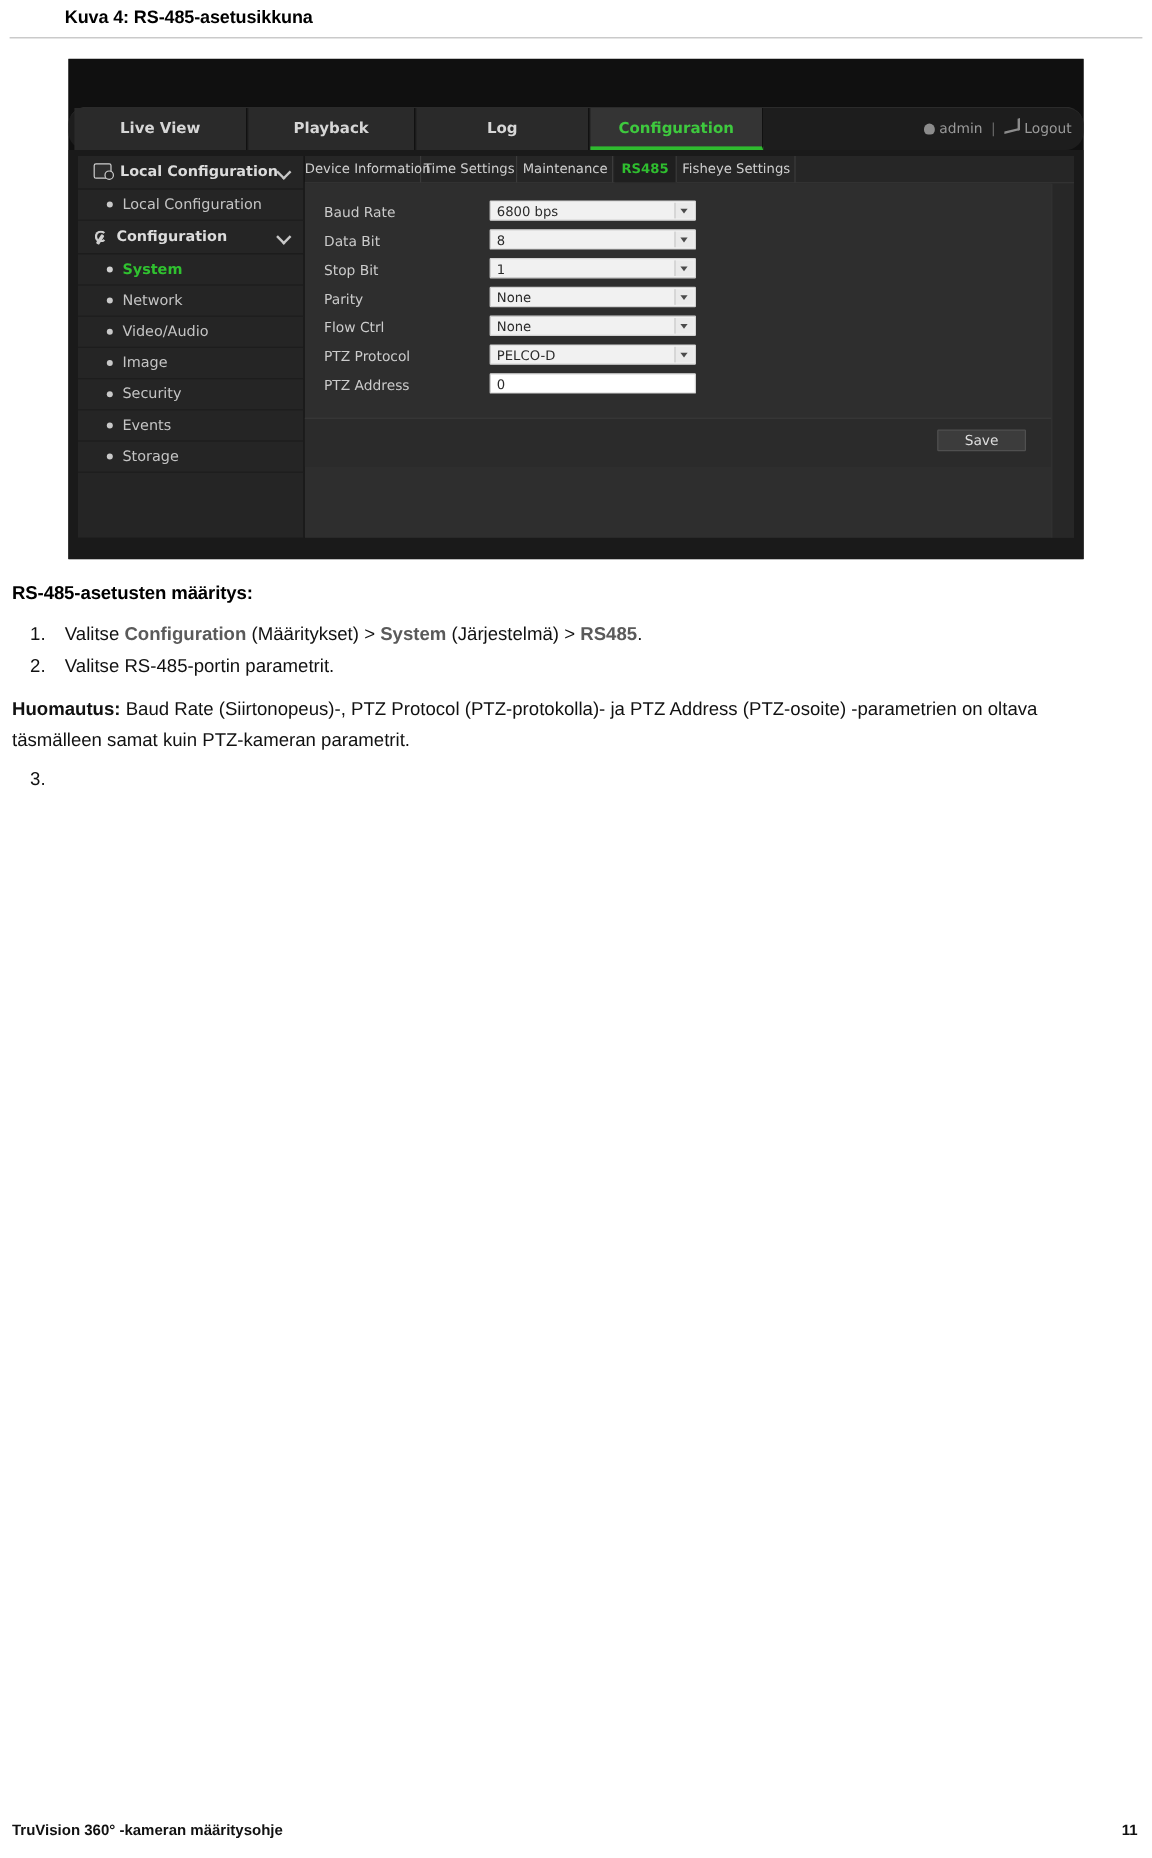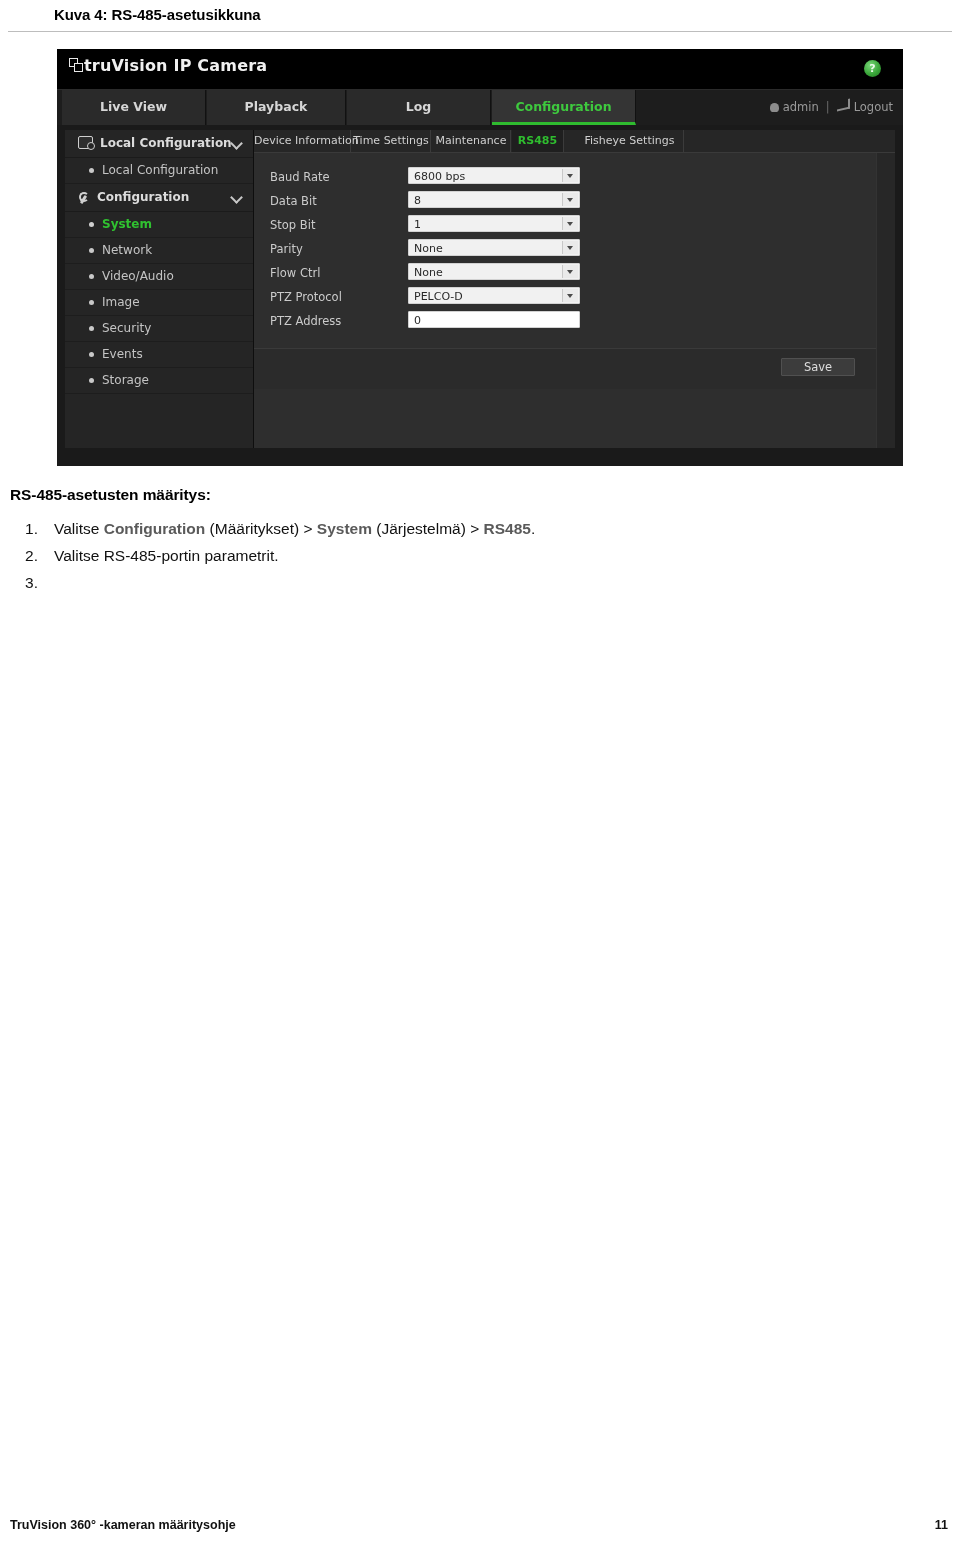--- a/index.html
+++ b/index.html
@@ -102,20 +102,21 @@
   }
 
   
   .navbar {
     position: absolute;
     left: 0; top: 40px;
     width: 100%;
     height: 35px;
     background: #1d1d1d;
     border-top: 1px solid #2b2b2b;
+    border-radius: 15px;
   }
   .nav-tab {
     position: absolute;
     top: 0;
     height: 35px;
     line-height: 34px;
     text-align: center;
     font-size: 12.5px;
     font-weight: bold;
     color: #d6d6d6;
@@ -455,28 +456,20 @@
 </style>
 </head>
 <body>
 
 <div class="page-caption">Kuva 4: RS-485-asetusikkuna</div>
 <div class="caption-rule"></div>
 
 <div class="shot">
   <div class="shot-inner">
 
-    <div class="brandbar">
-      <div class="brand-logo">
-        <span class="sq sq1"></span>
-          <span class="sq sq2"></span>
-      </div>
-      <div class="brand-text">truVision  IP Camera</div>
-      <div class="help-icon">?</div>
-    </div>
 
     <div class="navbar">
       <div class="nav-tab" id="navtab0" style="left: 5px; width: 144px;">Live View</div>
       <div class="nav-tab" id="navtab1" style="left: 150px; width: 139px;">Playback</div>
       <div class="nav-tab" id="navtab2" style="left: 290px; width: 144px;">Log</div>
       <div class="nav-tab active" id="navtab3" style="left: 435px; width: 144px;">Configuration</div>
       <div class="nav-user">
         <span class="u-icon"></span><span>admin</span><span class="sep">|</span><span class="lo-icon"></span><span>Logout</span>
       </div>
     </div>
@@ -502,21 +495,21 @@
         <div class="side-item">Storage</div>
       </div>
 
       <div class="content">
 
         <div class="subtabs">
           <div class="subtab" id="sub0" style="left: 0px; width: 97px;">Device Information</div>
           <div class="subtab" id="sub1" style="left: 98px; width: 79px;">Time Settings</div>
           <div class="subtab" id="sub2" style="left: 178px; width: 79px;">Maintenance</div>
           <div class="subtab active" id="sub3" style="left: 258px; width: 52px;">RS485</div>
-          <div class="subtab" id="sub4" style="left: 322px; width: 108px;">Fisheye Settings</div>
+          <div class="subtab" id="sub4" style="left: 311px; width: 98px;">Fisheye Settings</div>
         </div>
 
         <div class="form">
           <div class="form-sheet">
 
             <div class="frow" style="top:14px">
               <span class="flabel">Baud Rate</span>
               <span class="fctl">
                 <span class="val">6800 bps</span>
                 <span class="arrowbox"></span>
@@ -590,20 +583,21 @@
     <li>
       <span class="num">1.</span>
       <span class="body" id="step1body"><span>Valitse </span><span class="k">Configuration</span><span> (Määritykset) &gt; </span><span class="k">System</span><span> (Järjestelmä) &gt; </span><span class="k">RS485</span><span>.</span></span>
     </li>
     <li>
       <span class="num">2.</span>
       <span class="body" id="step2body"><span>Valitse RS-485-portin parametrit.</span></span>
     </li>
   </ol>
 
+  <p class="note"><b>Huomautus:</b><span> Baud Rate (Siirtonopeus)-, PTZ Protocol (PTZ-protokolla)- ja PTZ Address (PTZ-osoite) -parametrien on oltava täsmälleen samat kuin PTZ-kameran parametrit.</span></p>
 
   <ol class="steps" start="3">
     <li>
       <span class="num">3.</span>
     </li>
   </ol>
 </div>
 
 <div class="footer-left">TruVision 360° -kameran määritysohje</div>
 <div class="footer-right">11</div>

